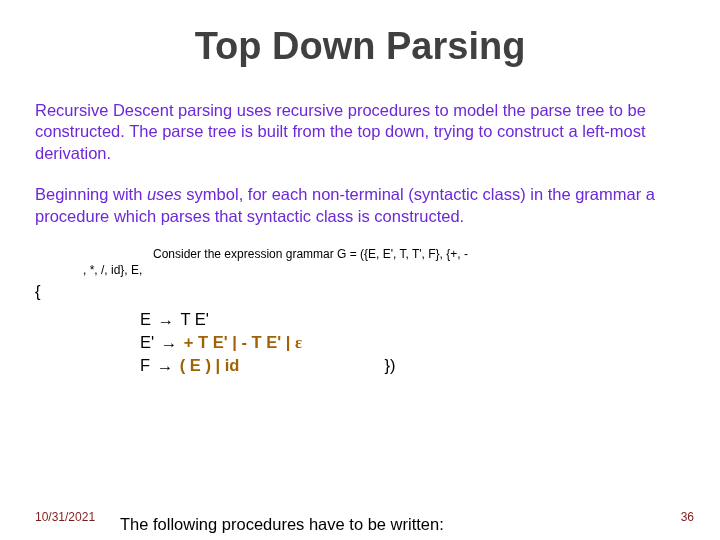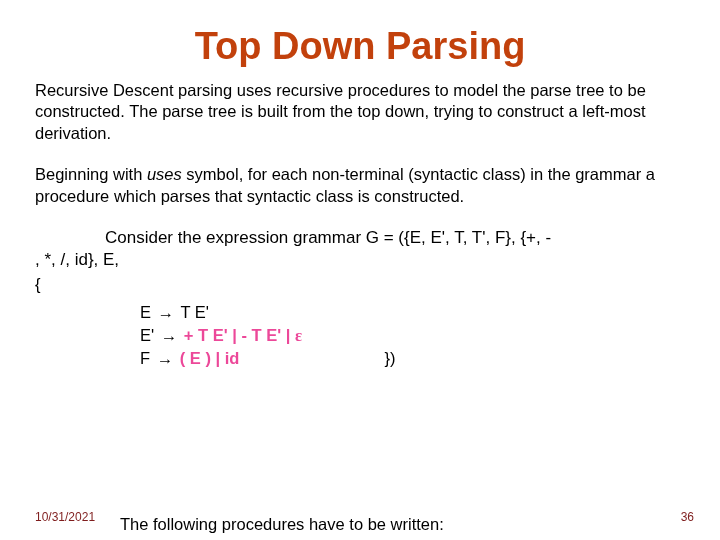--- a/index.html
+++ b/index.html
@@ -1,28 +1,28 @@
 <!DOCTYPE html>
 <html><head>
 <meta charset="utf-8">
 <style>
   * { margin: 0; padding: 0; box-sizing: border-box; }
   html, body { width: 720px; height: 540px; background: #fff; font-family: Arial, Helvetica, sans-serif; }
   .slide { width: 720px; height: 540px; position: relative; padding: 25px 35px 0 35px; }
-  .title { color: #c2410c; font-weight: bold; font-size: 38px; text-align: center; margin-bottom: 12px; }
-  .para { color: #000000; font-size: 16.5px; line-height: 1.3; margin-bottom: 20px; }
+  .title { color: #404040; font-weight: bold; font-size: 38px; text-align: center; margin-bottom: 32px; }
+  .para { color: #6d28d9; font-size: 16.5px; line-height: 1.3; margin-bottom: 20px; }
   .ital { font-style: italic; }
-  .grammar-intro { font-size: 17px; line-height: 1.3; margin-bottom: 2px; }
+  .grammar-intro { font-size: 12px; line-height: 1.3; margin-bottom: 2px; margin-left: 48px; }
   .indent { padding-left: 70px; display: inline-block; }
   .rules { font-size: 16.5px; line-height: 1.35; }
   .rule-row { display: flex; }
   .rule-lhs { width: 105px; text-align: left; padding-left: 0; }
   .rule-lhs.first { width: 105px; }
   .arrow { display: inline-block; margin: 0 2px; }
-  .teal { color: #ec4899; font-weight: bold; }
+  .teal { color: #a16207; font-weight: bold; }
   .eps { font-family: 'Times New Roman', serif; }
   .footer { position: absolute; bottom: 10px; left: 0; right: 0; height: 20px; font-size: 12px; color: #7f1d1d; }
   .footer-date { position: absolute; left: 35px; }
   .footer-center { position: absolute; left: 50%; transform: translateX(-50%); white-space: nowrap; }
   .footer-page { position: absolute; right: 26px; }
   .overlay-text { position: absolute; left: 120px; bottom: 6px; font-size: 16.5px; }
   .rule-line { padding-left: 105px; }
   .production { white-space: pre; margin-top: 28px; }
   .close-brace { display: inline-block; margin-left: 145px; }
 </style>

